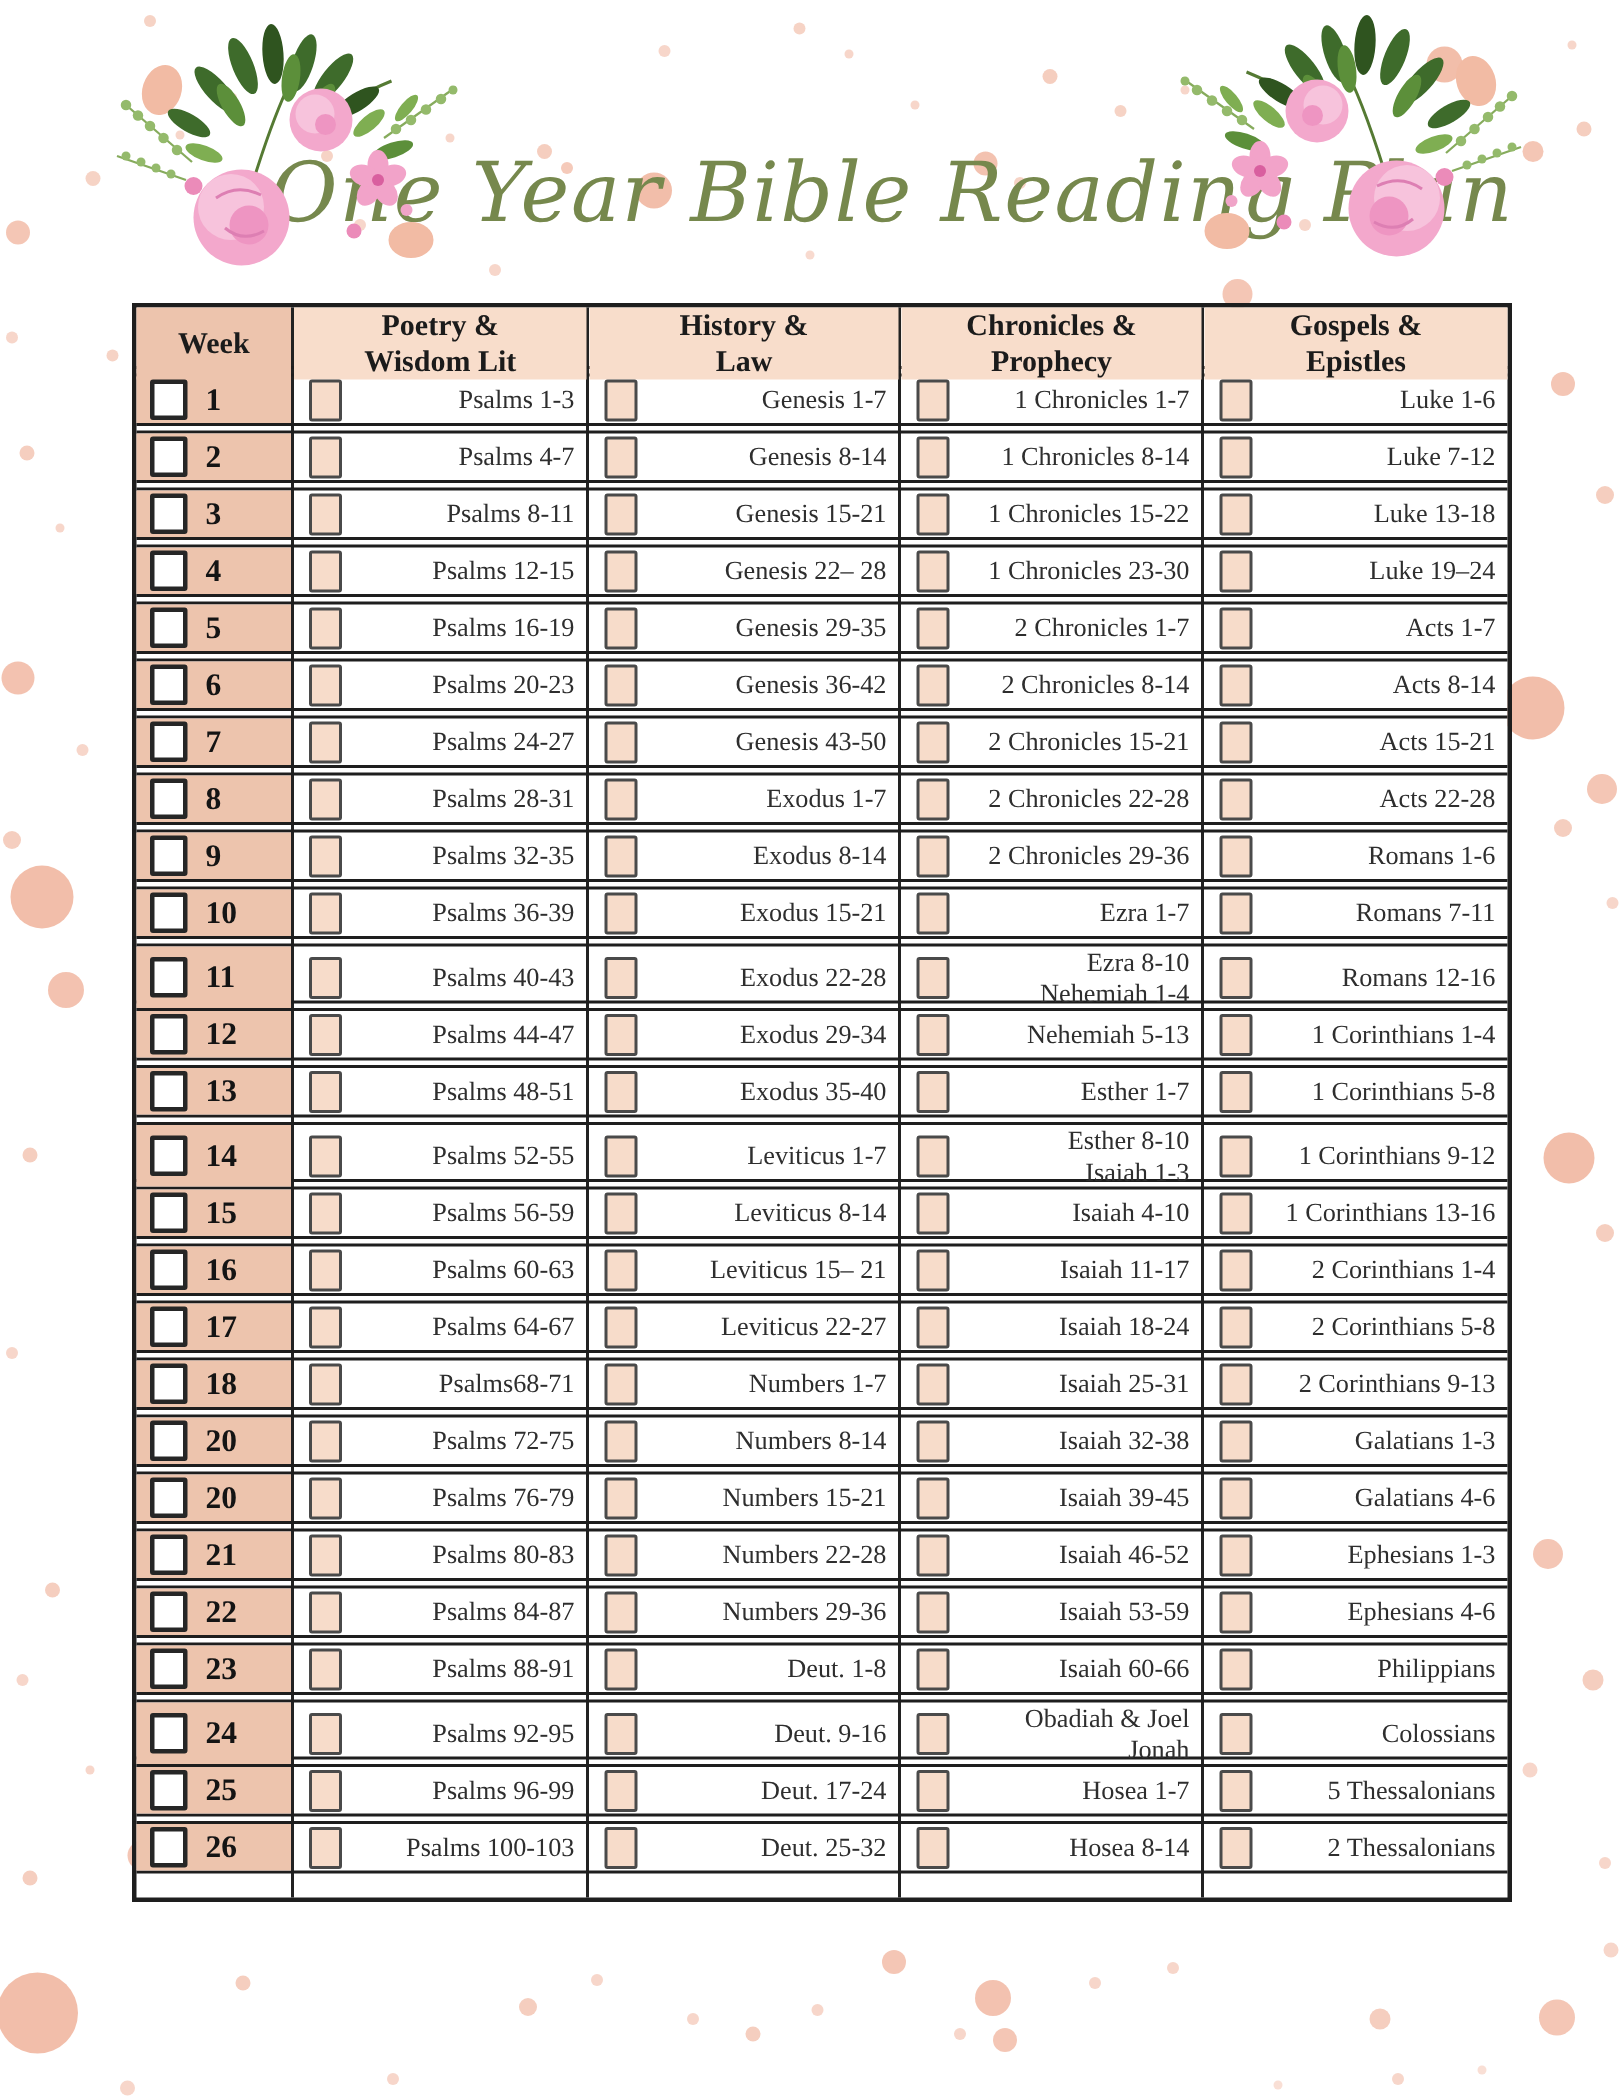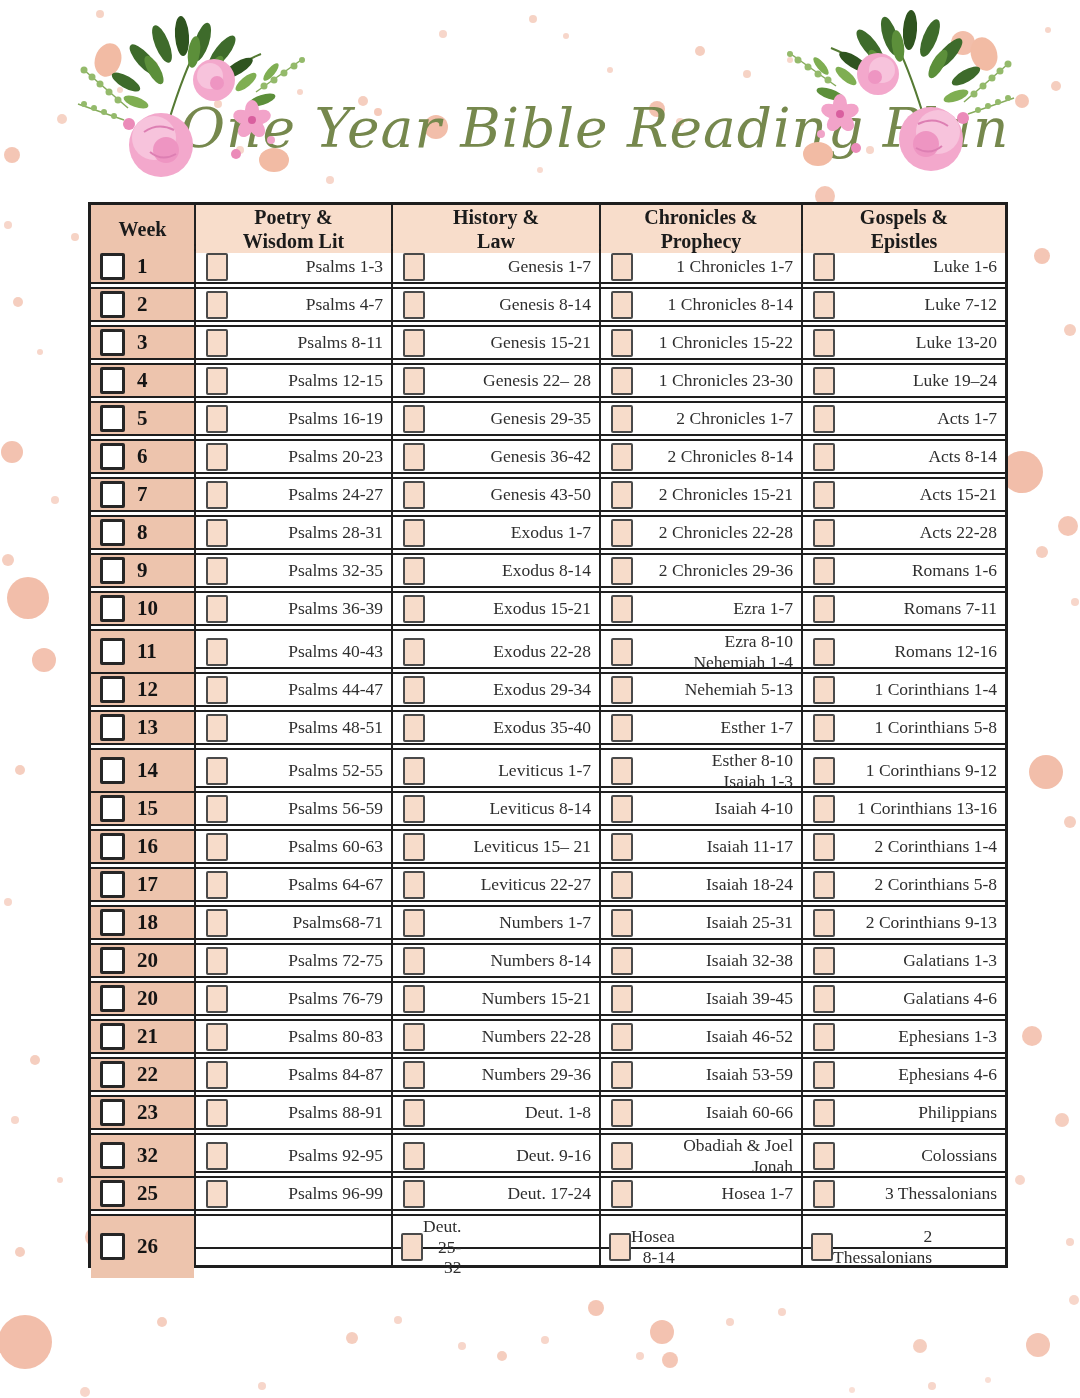--- a/index.html
+++ b/index.html
@@ -291,21 +291,21 @@
           <span class="txt">Genesis 15-21</span>
         </div>
         <span class="gapcol"></span>
         <div class="cell data">
           <span class="cbx dt"></span>
           <span class="txt">1 Chronicles 15-22</span>
         </div>
         <span class="gapcol"></span>
         <div class="cell data">
           <span class="cbx dt"></span>
-          <span class="txt">Luke 13-20</span>
+          <span class="txt">Luke 13-18</span>
         </div>
       </div>
       <div class="row">
         <div class="cell week">
           <span class="cbx wk"></span>
           <span class="num">4</span>
         </div>
         <span class="gapcol"></span>
         <div class="cell data">
           <span class="cbx dt"></span>
@@ -819,21 +819,21 @@
         </div>
         <span class="gapcol"></span>
         <div class="cell data">
           <span class="cbx dt"></span>
           <span class="txt">Philippians</span>
         </div>
       </div>
       <div class="row tall">
         <div class="cell week">
           <span class="cbx wk"></span>
-          <span class="num">32</span>
+          <span class="num">24</span>
         </div>
         <span class="gapcol"></span>
         <div class="cell data">
           <span class="cbx dt"></span>
           <span class="txt">Psalms 92-95</span>
         </div>
         <span class="gapcol"></span>
         <div class="cell data">
           <span class="cbx dt"></span>
           <span class="txt">Deut. 9-16</span>
@@ -866,29 +866,33 @@
           <span class="txt">Deut. 17-24</span>
         </div>
         <span class="gapcol"></span>
         <div class="cell data">
           <span class="cbx dt"></span>
           <span class="txt">Hosea 1-7</span>
         </div>
         <span class="gapcol"></span>
         <div class="cell data">
           <span class="cbx dt"></span>
-          <span class="txt">3 Thessalonians</span>
+          <span class="txt">5 Thessalonians</span>
         </div>
       </div>
       <div class="row">
         <div class="cell week">
           <span class="cbx wk"></span>
           <span class="num">26</span>
         </div>
         <span class="gapcol"></span>
+        <div class="cell data">
+          <span class="cbx dt"></span>
+          <span class="txt">Psalms 100-103</span>
+        </div>
         <span class="gapcol"></span>
         <div class="cell data">
           <span class="cbx dt"></span>
           <span class="txt">Deut. 25-32</span>
         </div>
         <span class="gapcol"></span>
         <div class="cell data">
           <span class="cbx dt"></span>
           <span class="txt">Hosea 8-14</span>
         </div>

